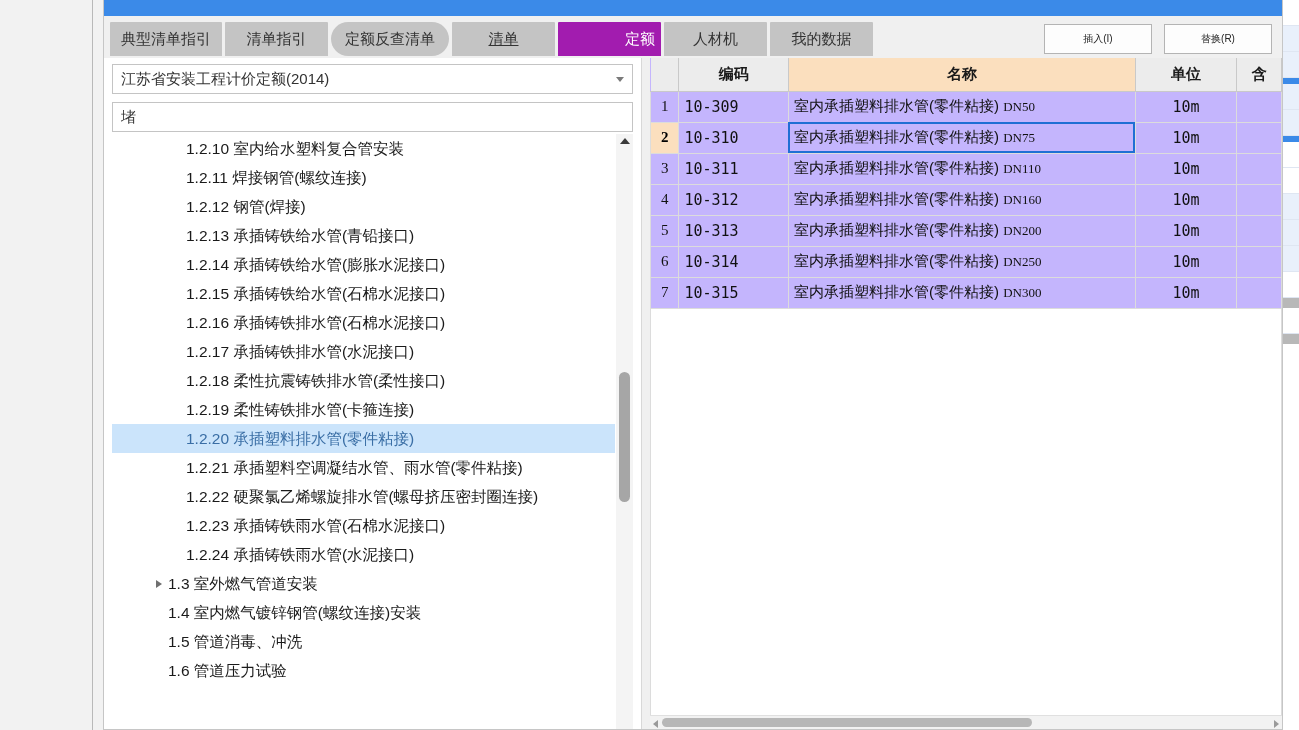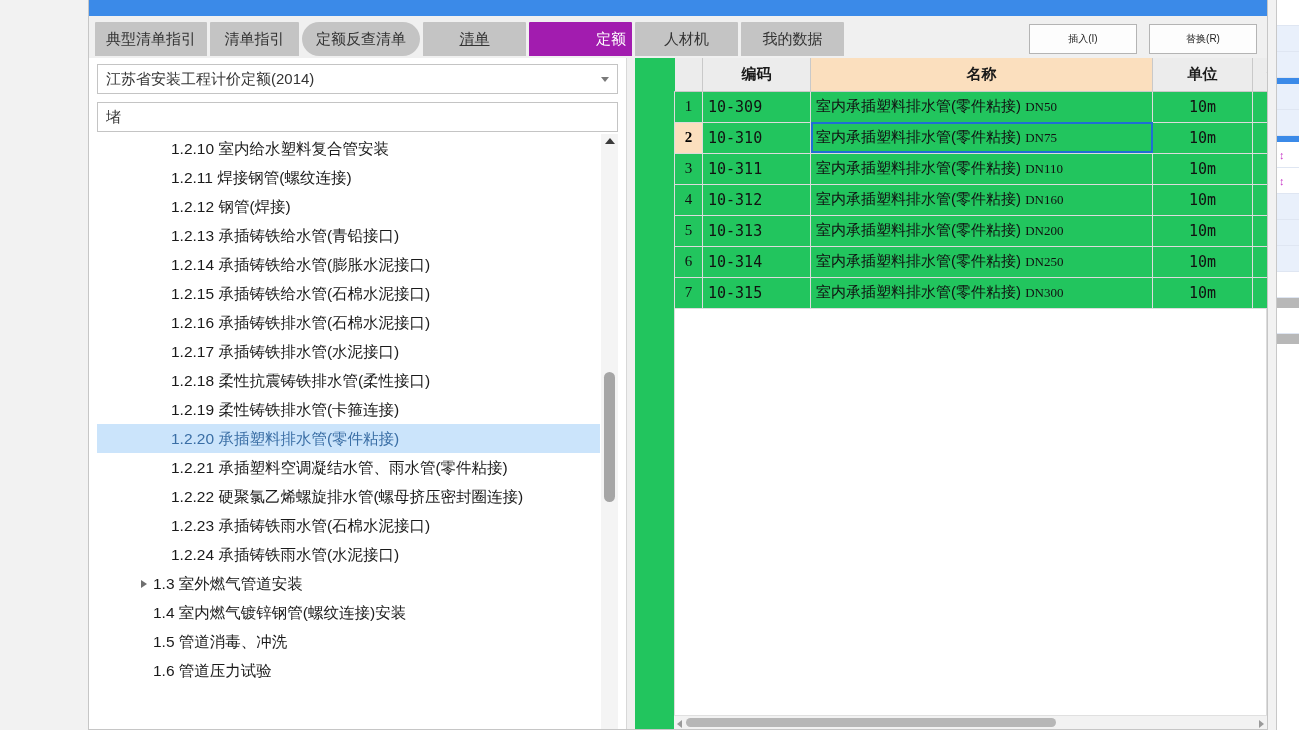--- a/index.html
+++ b/index.html
@@ -31,21 +31,21 @@
 
   
   #left-strip {
     position: absolute; left:0; top:0; width:93px; height:730px;
     background:#f2f2f2; border-right:1px solid #b9b9b9;
   }
 
   
   #dialog {
     position: absolute;
-    left: 88px; top: 0; width: 1180px; height: 730px;
+    left: 103px; top: 0; width: 1180px; height: 730px;
     background: #f0f0f0;
     border: 1px solid #c6c6c6;
     border-top: none;
   }
   #titlebar {
     height: 16px;
     background: #3b8ae8;
     width: 100%;
   }
 
@@ -197,25 +197,24 @@
     left: 3px; width: 11px;
     top: 238px; height: 130px;
     background: #a6a6a6;
     border-radius: 6px;
   }
 
   
   #right-pane {
     flex: 1;
     position: relative;
-    background: #22c55e;
+    background: #c4b5fd;
     display: flex;
     flex-direction: column;
     overflow: hidden;
-    padding-left: 39px;
   }
   table.grid {
     border-collapse: collapse;
     table-layout: fixed;
     width: 100%;
   }
   table.grid th {
     background: #ececec;
     border: 1px solid #c9c9c9;
     border-top: none;
@@ -295,21 +294,21 @@
     <div class="bgscroll"></div>
   </div>
 
   <div id="dialog">
 
     <div id="titlebar"></div>
 
     <div id="tabstrip">
       <div id="tabs-host" style="display: flex;">
           <div class="tab" style="width: 112px;"><span>典型清单指引</span></div>
-          <div class="tab" style="width: 89px;"><span>清单指引</span></div>
+          <div class="tab" style="width: 103px;"><span>清单指引</span></div>
           <div class="tab" style="width: 118px; border-radius: 17px;"><span>定额反查清单</span></div>
           <div class="tab" style="width: 103px; text-decoration: underline;"><span>清单</span></div>
           <div class="tab active" style="width: 103px;"><span>定额</span></div>
           <div class="tab" style="width: 103px;"><span>人材机</span></div>
           <div class="tab" style="width: 103px;"><span>我的数据</span></div>
         </div>
       <div id="tab-actions">
         <div class="actbtn">插入(I)</div>
         <div class="actbtn">替换(R)</div>
       </div>

